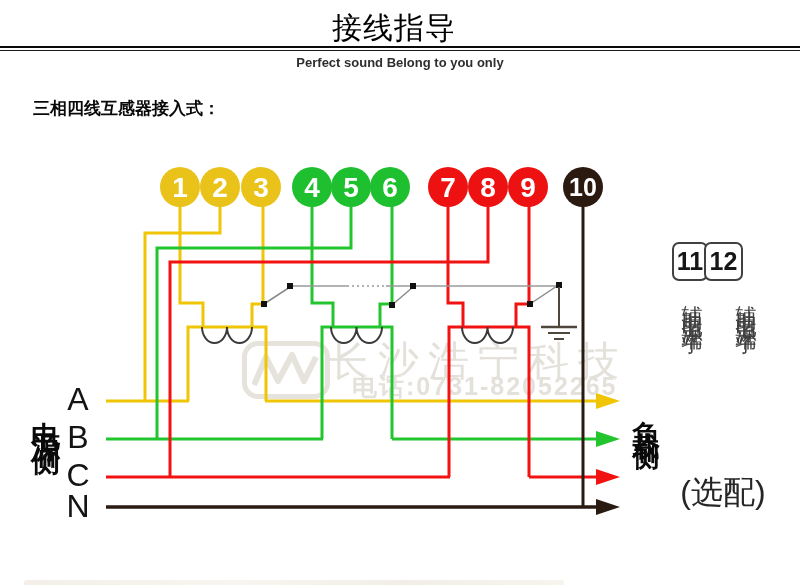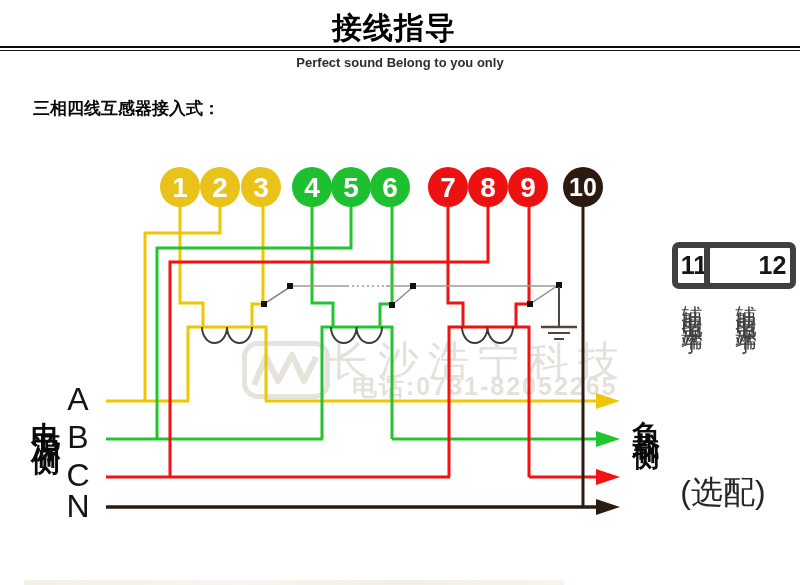--- a/index.html
+++ b/index.html
@@ -1,21 +1,21 @@
 <!DOCTYPE html>
 <html><head>
 <meta charset="utf-8">
 <style>
   html,body{margin:0;padding:0;background:#fff;}
   #stage{position:relative;width:800px;height:585px;background:#ffffff;overflow:hidden;
          font-family:"Liberation Sans","DejaVu Sans",sans-serif;}
 
   
   .title{position:absolute;top:8px;left:0;width:788px;text-align:center;
-         font-size:30px;font-weight:bold;color:#000;letter-spacing:1px;}
+         font-size:30px;font-weight:normal;color:#000;letter-spacing:1px;}
   .rule-thick{position:absolute;top:46px;left:0;width:800px;height:2px;background:#0a0a0a;}
   .rule-thin{position:absolute;top:50px;left:0;width:800px;height:1px;background:#1a1a1a;}
   .subtitle{position:absolute;top:55px;left:0;width:800px;text-align:center;
             font-size:13px;font-weight:bold;color:#2e2e2e;}
   .heading{position:absolute;top:97px;left:33px;font-size:17px;font-weight:bold;color:#080808;}
 
   
   .wm{position:absolute;color:#e4e1da;text-shadow:1px 1px 0 #ffffff;}
   .wm-logo{top:341px;left:242px;width:78px;height:48px;border:5px solid #e6e3dc;border-radius:16px;}
   .wm-name{top:334px;left:328px;font-size:41px;font-weight:normal;letter-spacing:9px;}
@@ -26,24 +26,24 @@
 
   
   .vlabel{position:absolute;writing-mode:vertical-rl;text-orientation:upright;color:#0a0a0a;}
   .src-label{top:398px;left:26px;font-size:29px;font-weight:bold;letter-spacing:13px;}
   .load-label{top:399px;left:628px;font-size:27px;font-weight:bold;letter-spacing:12px;}
   .bus-label{position:absolute;left:58px;width:40px;text-align:center;
              font-size:32px;color:#141414;line-height:1;}
   .bus-a{top:383px;} .bus-b{top:421px;} .bus-c{top:459px;} .bus-n{top:490px;}
 
   
-  .aux-box{position:absolute;top:242px;width:32px;height:35px;border:6px solid #404040;border-radius:7px;
+  .aux-box{position:absolute;top:242px;width:32px;height:35px;border:2px solid #404040;border-radius:7px;
            display:flex;align-items:center;justify-content:center;
            font-size:25px;font-weight:bold;color:#161616;background:#fff;}
-  .aux-box-11{left:672px;} .aux-box-12{left:704px;width:35px;padding-left:45px;}
+  .aux-box-11{left:672px;} .aux-box-12{left:704px;width:35px;}
   .aux-vlabel{position:absolute;top:288px;writing-mode:vertical-rl;text-orientation:upright;
               font-size:21px;color:#3f3f3f;letter-spacing:6px;}
   .aux-v1{left:678px;} .aux-v2{left:732px;}
   .optional{position:absolute;top:471px;left:676px;width:94px;text-align:center;
             font-size:32px;color:#262626;}
 
   .bottom-strip{position:absolute;bottom:0;left:24px;width:540px;height:5px;
                 background:linear-gradient(90deg,#f3efe8,#f8f5f0 40%,#f2eee7 70%,#f7f4ee);border-radius:3px 3px 0 0;}
 </style>
 </head>

